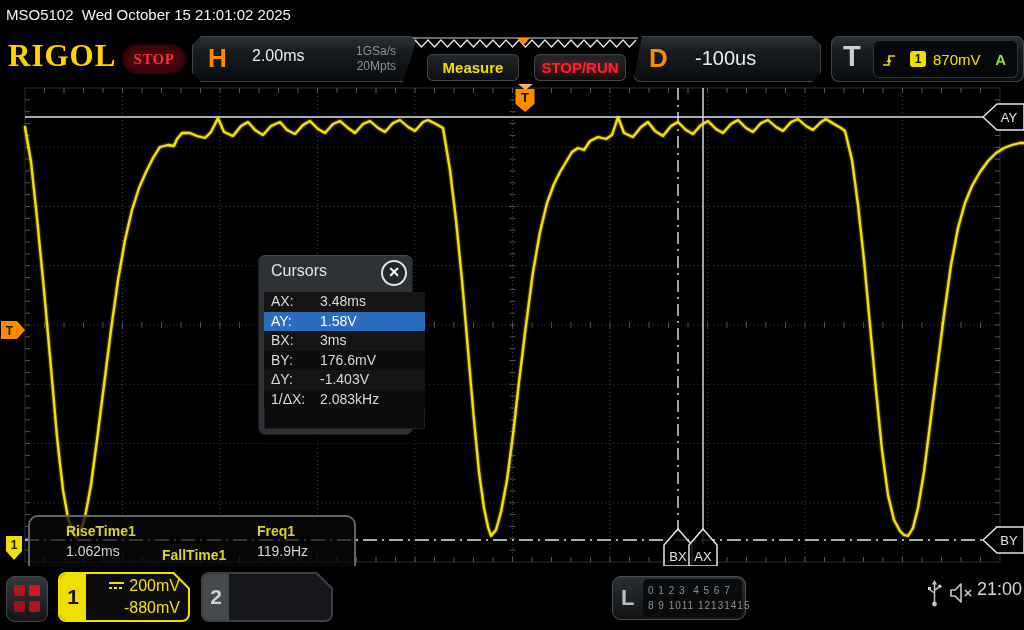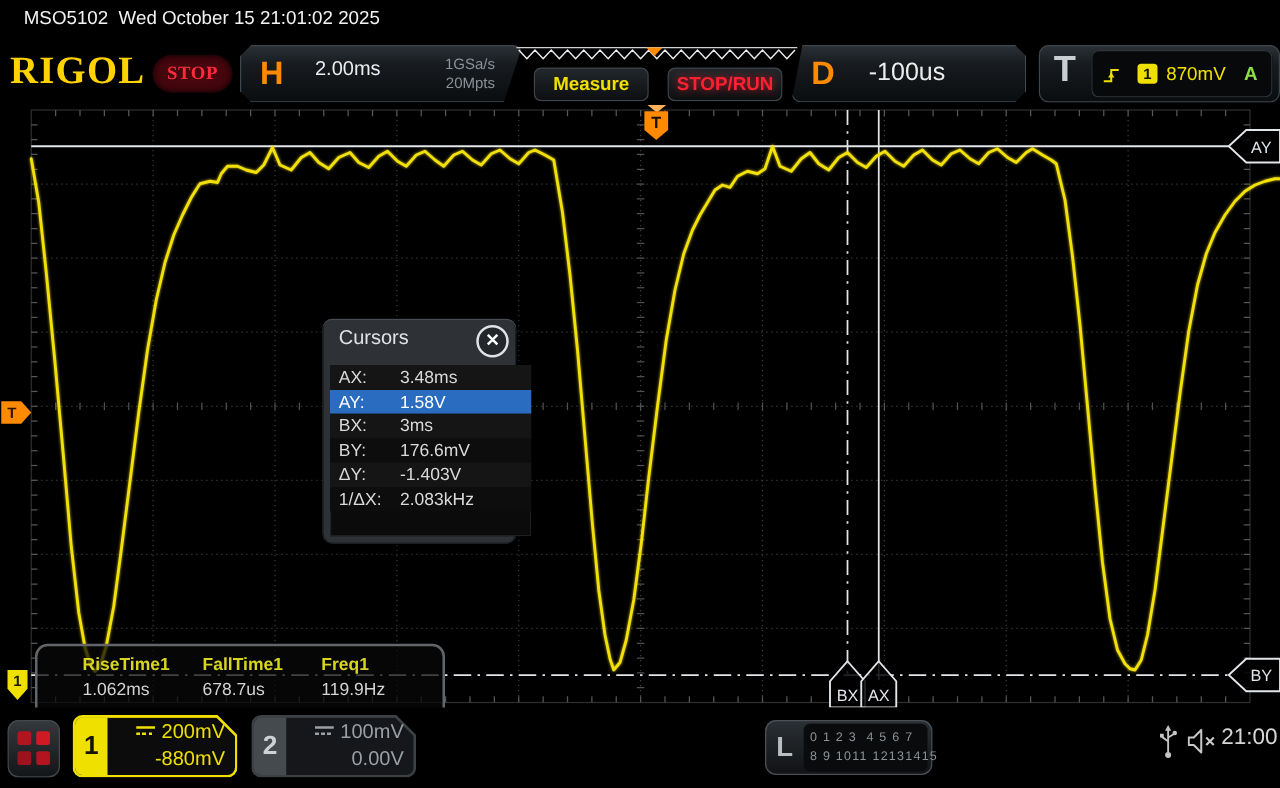--- a/index.html
+++ b/index.html
@@ -1,21 +1,21 @@
 <!DOCTYPE html>
 <html><head>
 <meta charset="utf-8">
 <style>
   html,body{margin:0;padding:0;background:#000;}
   #app{position:relative;width:1024px;height:630px;background:#000;overflow:hidden;
        font-family:"Liberation Sans",sans-serif;-webkit-font-smoothing:antialiased;}
   .abs{position:absolute;}
 
   
-  #titlebar{left:13px;top:0;width:944px;height:32px;}
+  #titlebar{left:0;top:0;width:944px;height:32px;}
   #titlebar .txt{left:6px;top:0;line-height:30px;font-size:15px;color:#f2f2f2;white-space:pre;}
 
   
   #logo{left:8px;top:38px;font-family:"Liberation Serif",serif;font-weight:bold;
         font-size:31px;color:#ffd200;letter-spacing:1px;}
   #stop-badge{left:122px;top:44px;width:64px;height:30px;border-radius:16px;
         background:#45060d;box-shadow:inset 0 0 6px #000;color:#ff2a3c;font-weight:bold;
         font-size:15px;letter-spacing:.5px;text-align:center;line-height:30px;font-family:Liberation Serif, serif;}
   .hdr-panel{background:linear-gradient(180deg,#2b3136 0%,#171b1f 35%,#0a0d0f 100%);
         box-shadow:inset 0 0 0 1px #3e464c;border-radius:8px;height:46px;top:36px;}
@@ -479,21 +479,21 @@
           <span class="val">2.083kHz</span>
         </div>
       </div>
   </div>
 
   <div id="meas-panel" class="abs">
       <div class="meas-item" style="left: 36px;">
         <span class="mlbl">RiseTime1</span>
         <span class="mval">1.062ms</span>
       </div>
-      <div class="meas-item" style="left: 132px;">
+      <div class="meas-item" style="left: 132px; margin-top: 24px;">
         <span class="mlbl">FallTime1</span>
         <span class="mval">678.7us</span>
       </div>
       <div class="meas-item" style="left: 227px;">
         <span class="mlbl">Freq1</span>
         <span class="mval">119.9Hz</span>
       </div>
     </div>
 
   <div id="bottombar" class="abs">
@@ -511,24 +511,20 @@
       <div class="ch-rows">
         <span class="dc-icon"><b></b><i></i></span><span>200mV</span><br>
         <span>-880mV</span>
       </div>
     </div>
 
     <div id="ch2" class="abs ch-block">
       <div class="ch-outer"></div>
       <div class="ch-inner"></div>
       <div class="ch-tab">2</div>
-      <div class="ch-rows">
-        <span class="dc-icon"><b></b><i></i></span><span>100mV</span><br>
-        <span>0.00V</span>
-      </div>
     </div>
 
     <div id="la-panel" class="abs">
       <span class="abs l-letter">L</span>
       <div id="la-digits" class="abs"><span>0 1 2 3  4 5 6 7</span><br><span>8 9 1011 12131415</span></div>
     </div>
 
     <svg id="usb-icon" class="abs" width="15" height="28" viewBox="0 0 15 28">
       <path d="M7.5 3 L7.5 22" stroke="#c4c4c4" stroke-width="1.5" fill="none"></path>
       <path d="M7.5 0 L5 4.5 L10 4.5 Z" fill="#c4c4c4"></path>

